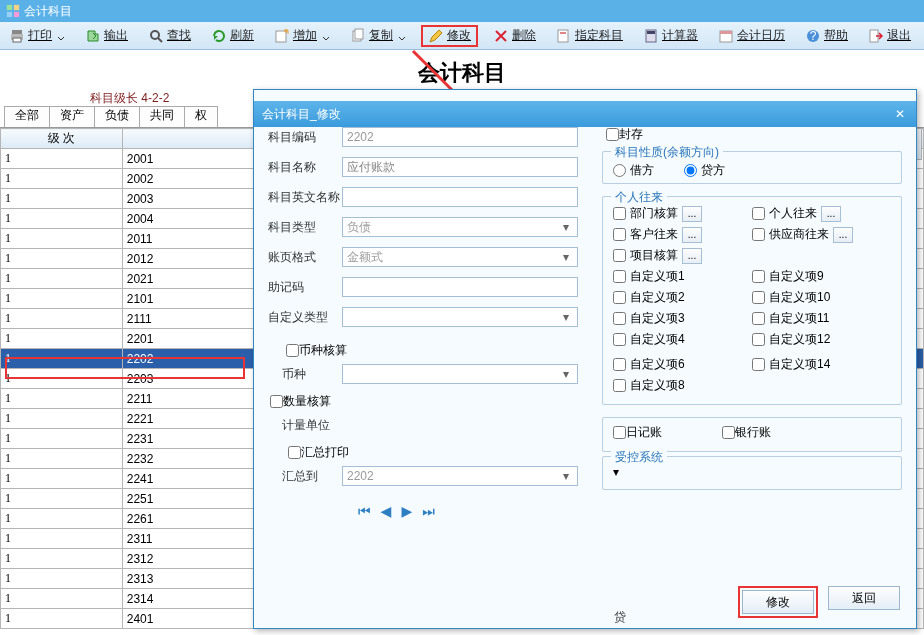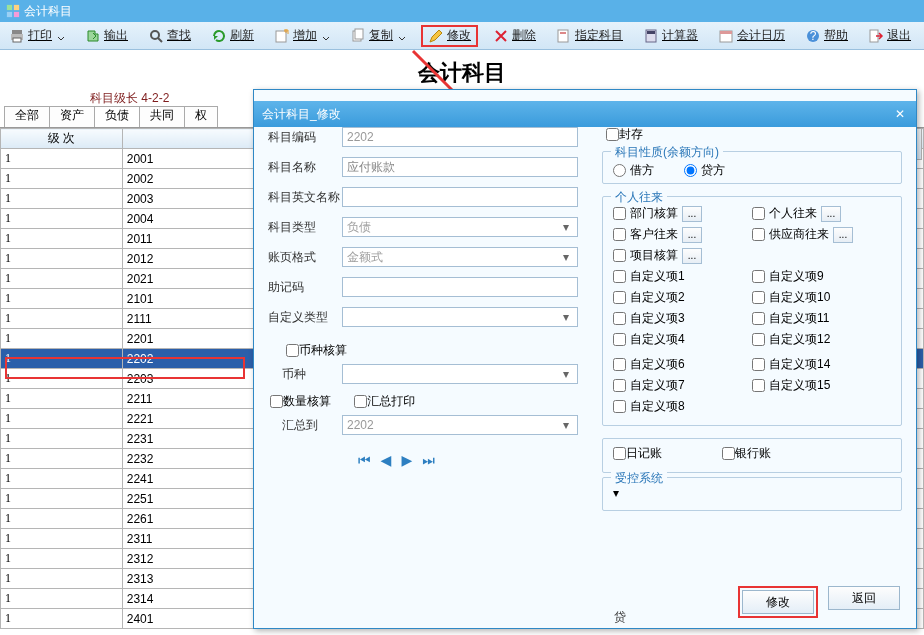--- a/index.html
+++ b/index.html
@@ -399,20 +399,24 @@
           <span class="lbl" style="padding-left:14px">币种</span>
           <div class="combo">
             <span class="cv"></span>
             <span class="carr">▾</span>
           </div>
         </div>
       <div class="chk" style="margin-left:2px">
           <input type="checkbox" style="">
           <span>数量核算</span>
         </div>
+      <div class="form-row">
+          <span class="lbl" style="padding-left:14px">计量单位</span>
+          <input type="text" style="border: none; background: transparent;">
+        </div>
       <div class="chk" style="margin-left:20px">
           <input type="checkbox" style="">
           <span>汇总打印</span>
         </div>
       <div class="form-row">
           <span class="lbl" style="padding-left:14px">汇总到</span>
           <div class="combo">
             <span class="cv" style="color:#999">2202</span>
             <span class="carr">▾</span>
           </div>
@@ -527,30 +531,20 @@
                 <span>自定义项6</span>
               </span>
               <span class="aux-right">
                 <input type="checkbox" style="">
                 <span>自定义项14</span>
               </span>
             </div>
             <div class="aux-row">
               <span class="aux-left">
                 <input type="checkbox" style="">
-                <span>自定义项7</span>
-              </span>
-              <span class="aux-right">
-                <input type="checkbox" style="">
-                <span>自定义项15</span>
-              </span>
-            </div>
-            <div class="aux-row">
-              <span class="aux-left">
-                <input type="checkbox" style="">
                 <span>自定义项8</span>
               </span>
             </div>
           </div>
       </div>
 
       <div class="journals">
         <label class="chk">
             <input type="checkbox" style="">
             <span>日记账</span>

